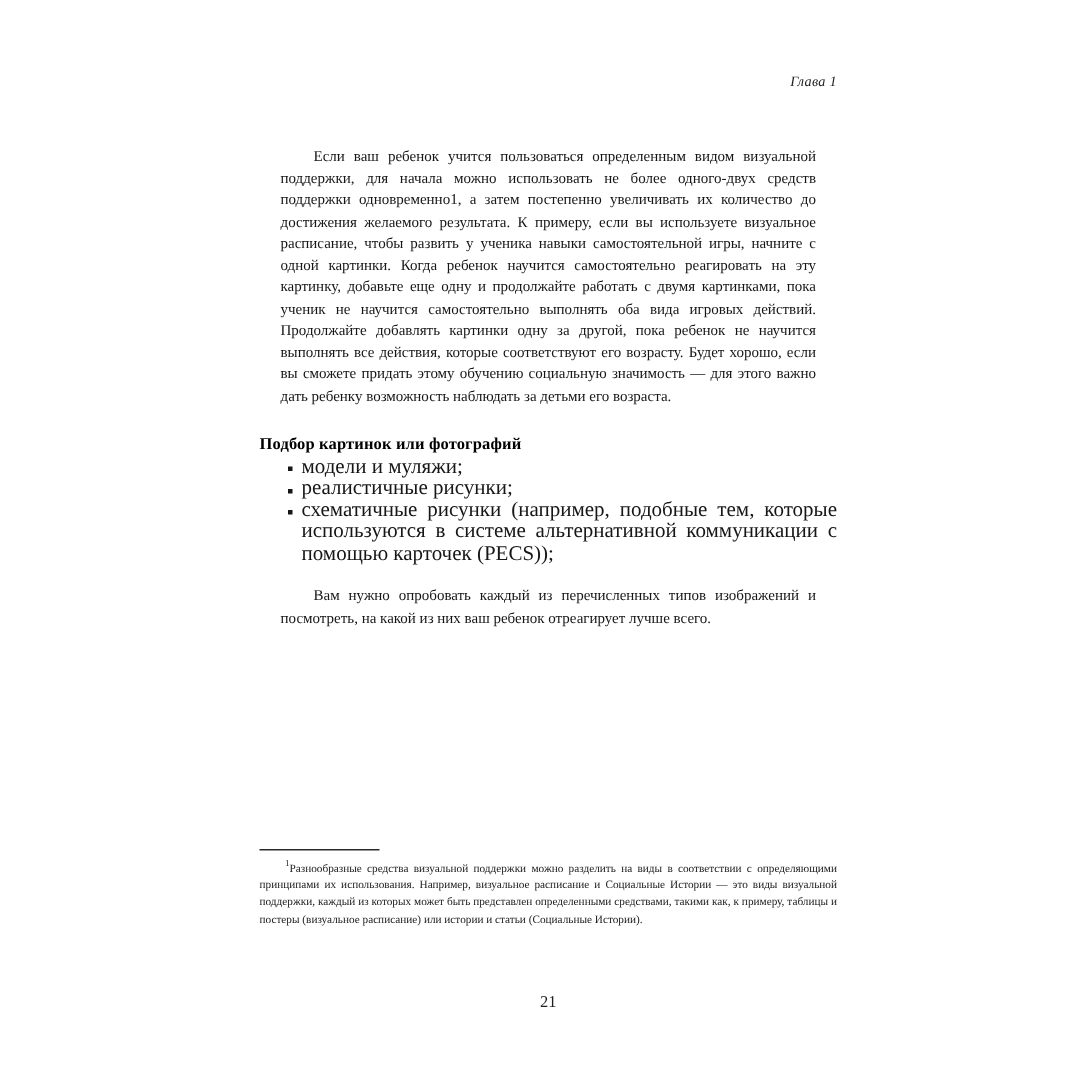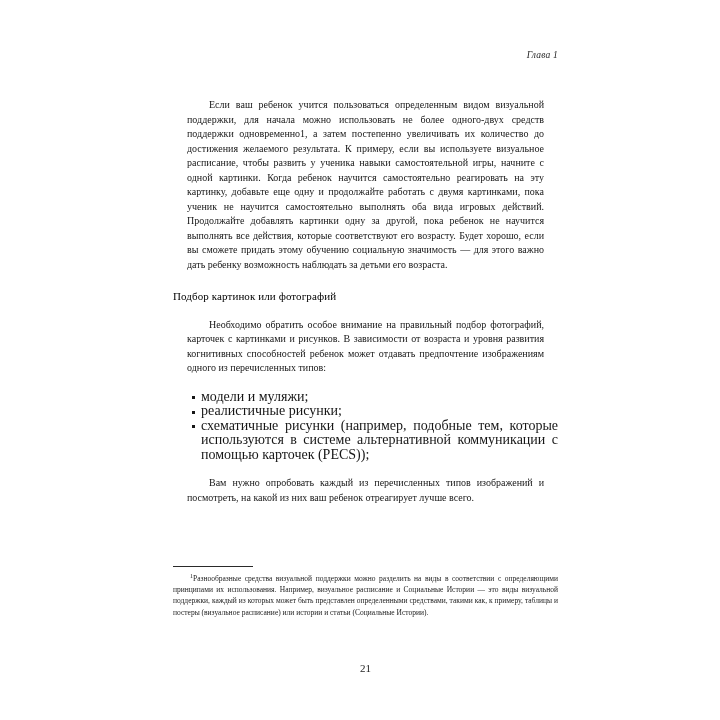--- a/index.html
+++ b/index.html
@@ -52,21 +52,21 @@
     font-size: 10px;
     line-height: 14.55px;
     text-indent: 22px;
     color: #161616;
     hyphens: manual;
   }
 
   h2.section-heading {
     margin: 15px 0 1px 0;
     font-size: 11px;
-    font-weight: normal;
+    font-weight: bold;
     line-height: 16px;
     text-align: left;
     letter-spacing: 0.1px;
     color: #000000;
   }
 
   
   ul.types-list {
     margin: 0;
     padding: 0;
@@ -142,21 +142,20 @@
 <div class="page">
 
   <div class="running-head">Глава 1</div>
 
   <div class="textblock">
 
     <p class="body">Если ваш ребенок учится пользоваться определенным видом визуальной поддержки, для начала можно использовать не более одного-двух средств поддержки одновременно1, а затем постепенно увеличивать их количество до достижения желаемого результата. К примеру, если вы используете визуальное расписание, чтобы развить у ученика навыки самостоятельной игры, начните с одной картинки. Когда ребенок научится самостоятельно реагировать на эту картинку, добавьте еще одну и продолжайте работать с двумя картинками, пока ученик не научится самостоятельно выполнять оба вида игровых действий. Продолжайте добавлять картинки одну за другой, пока ребенок не научится выполнять все действия, которые соответствуют его возрасту. Будет хорошо, если вы сможете придать этому обучению социальную значимость — для этого важно дать ребенку возможность наблюдать за детьми его возраста.</p>
 
     <h2 class="section-heading">Подбор картинок или фотографий</h2>
 
-    <p class="body">Необходимо обратить особое внимание на правильный подбор фотографий, карточек с картинками и рисунков. В зависимости от возраста и уровня развития когнитивных способностей ребенок может отдавать предпочтение изображениям одного из перечисленных типов:</p>
 
     <ul class="types-list">
       <li>модели и муляжи;</li>
       <li>реалистичные рисунки;</li>
       <li>схематичные рисунки (например, подобные тем, которые используются в системе альтернативной коммуникации с помощью карточек (PECS));</li>
     </ul>
 
     <p class="body">Вам нужно опробовать каждый из перечисленных типов изображений и посмотреть, на какой из них ваш ребенок отреагирует лучше всего.</p>
 
   </div>

